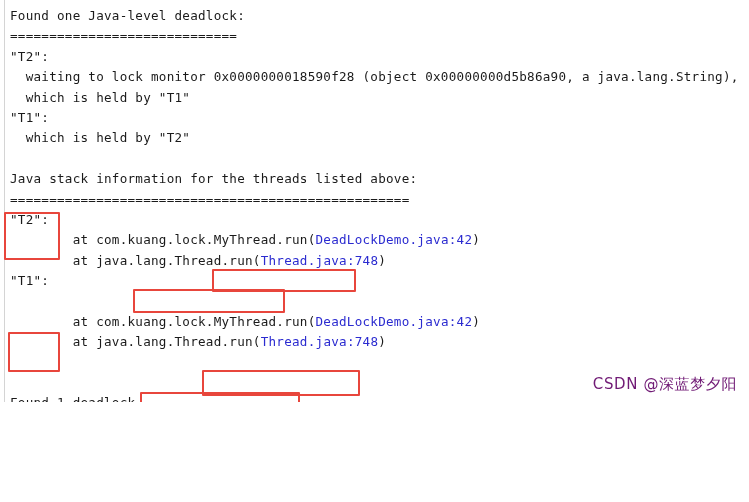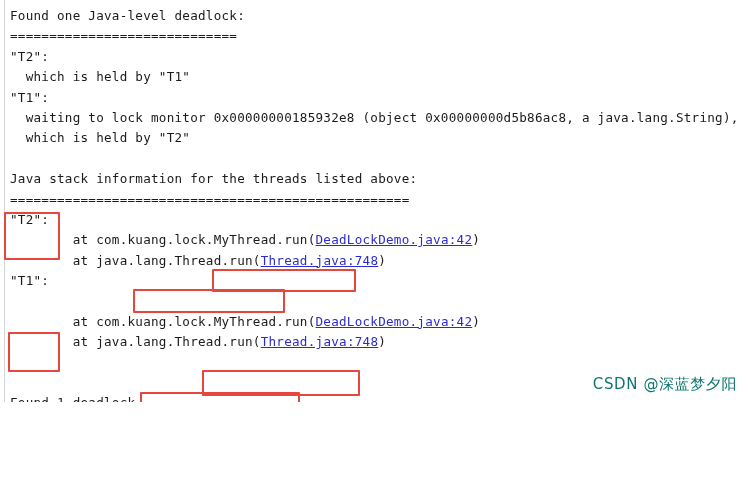--- a/index.html
+++ b/index.html
@@ -36,56 +36,55 @@
     font-size: 12.6px;
     color: #1a1a1a;
     white-space: pre;
     letter-spacing: 0.02em;
   }
   .line.blank {
     color: transparent;
   }
   a.srclink, .srclink {
     color: #2b2bd0;
-    text-decoration: underline;
   }
   
   .hl {
     position: absolute;
     border: 2.5px solid #e8463c;
     border-radius: 1px;
     box-sizing: border-box;
     background: transparent;
     pointer-events: none;
   }
   .watermark {
     position: absolute;
     right: 12px;
     bottom: 8px;
     font-family: "DejaVu Sans", "Liberation Sans", sans-serif;
     font-size: 15px;
-    color: #0f766e;
+    color: #701a75;
     letter-spacing: 0.04em;
     white-space: nowrap;
   }
 </style>
 </head>
 <body>
 
 <div id="screen">
 
   <div class="gutter-rule"></div>
 
   <div class="console" id="console-output">
       <div class="line">Found one Java-level deadlock:</div>
       <div class="line">=============================</div>
       <div class="line">"T2":</div>
+      <div class="line">  waiting to lock monitor 0x0000000018590f28 (object 0x00000000d5b86a90, a java.lang.String),</div>
       <div class="line">  which is held by "T1"</div>
       <div class="line">"T1":</div>
-      <div class="line">  waiting to lock monitor 0x00000000185932e8 (object 0x00000000d5b86ac8, a java.lang.String),</div>
       <div class="line">  which is held by "T2"</div>
       <div class="line blank">&nbsp;</div>
       <div class="line">Java stack information for the threads listed above:</div>
       <div class="line">===================================================</div>
       <div class="line">"T2":</div>
       <div class="line"><span>        at com.kuang.lock.MyThread.run(</span><span class="srclink">DeadLockDemo.java:42</span><span>)</span></div>
       <div class="line"><span>        at java.lang.Thread.run(</span><span class="srclink">Thread.java:748</span><span>)</span></div>
       <div class="line">"T1":</div>
       <div class="line blank">&nbsp;</div>
       <div class="line"><span>        at com.kuang.lock.MyThread.run(</span><span class="srclink">DeadLockDemo.java:42</span><span>)</span></div>

